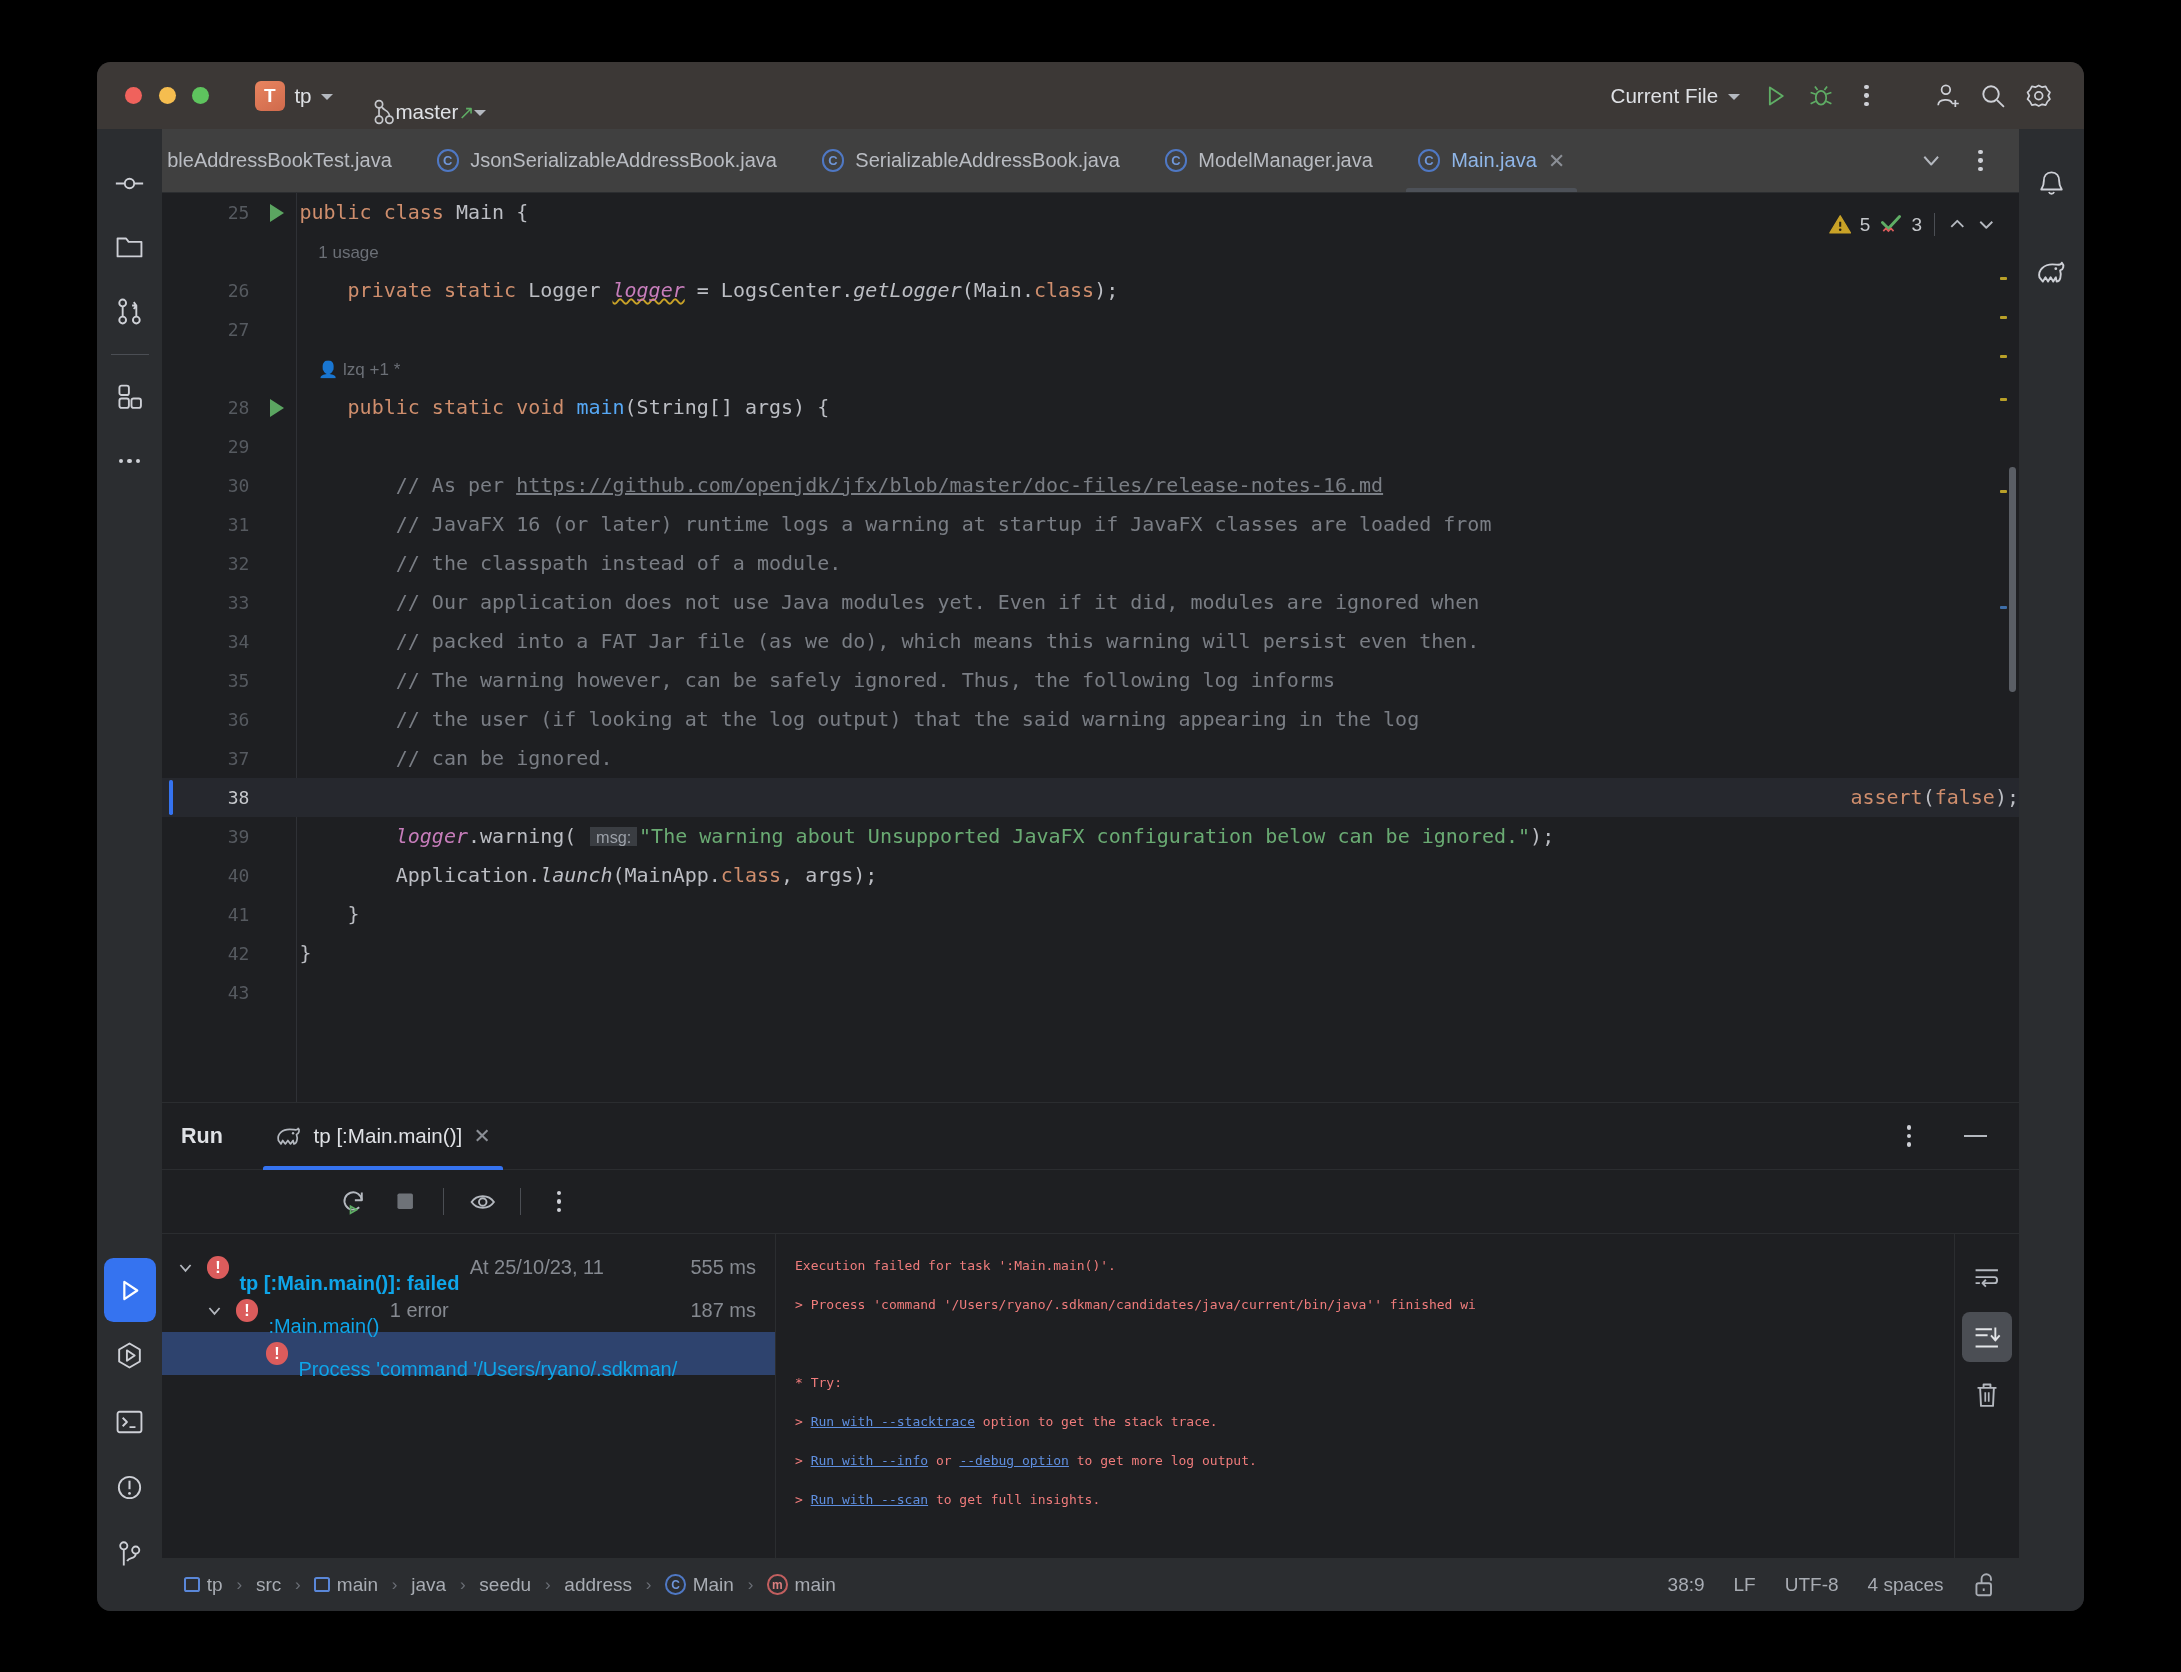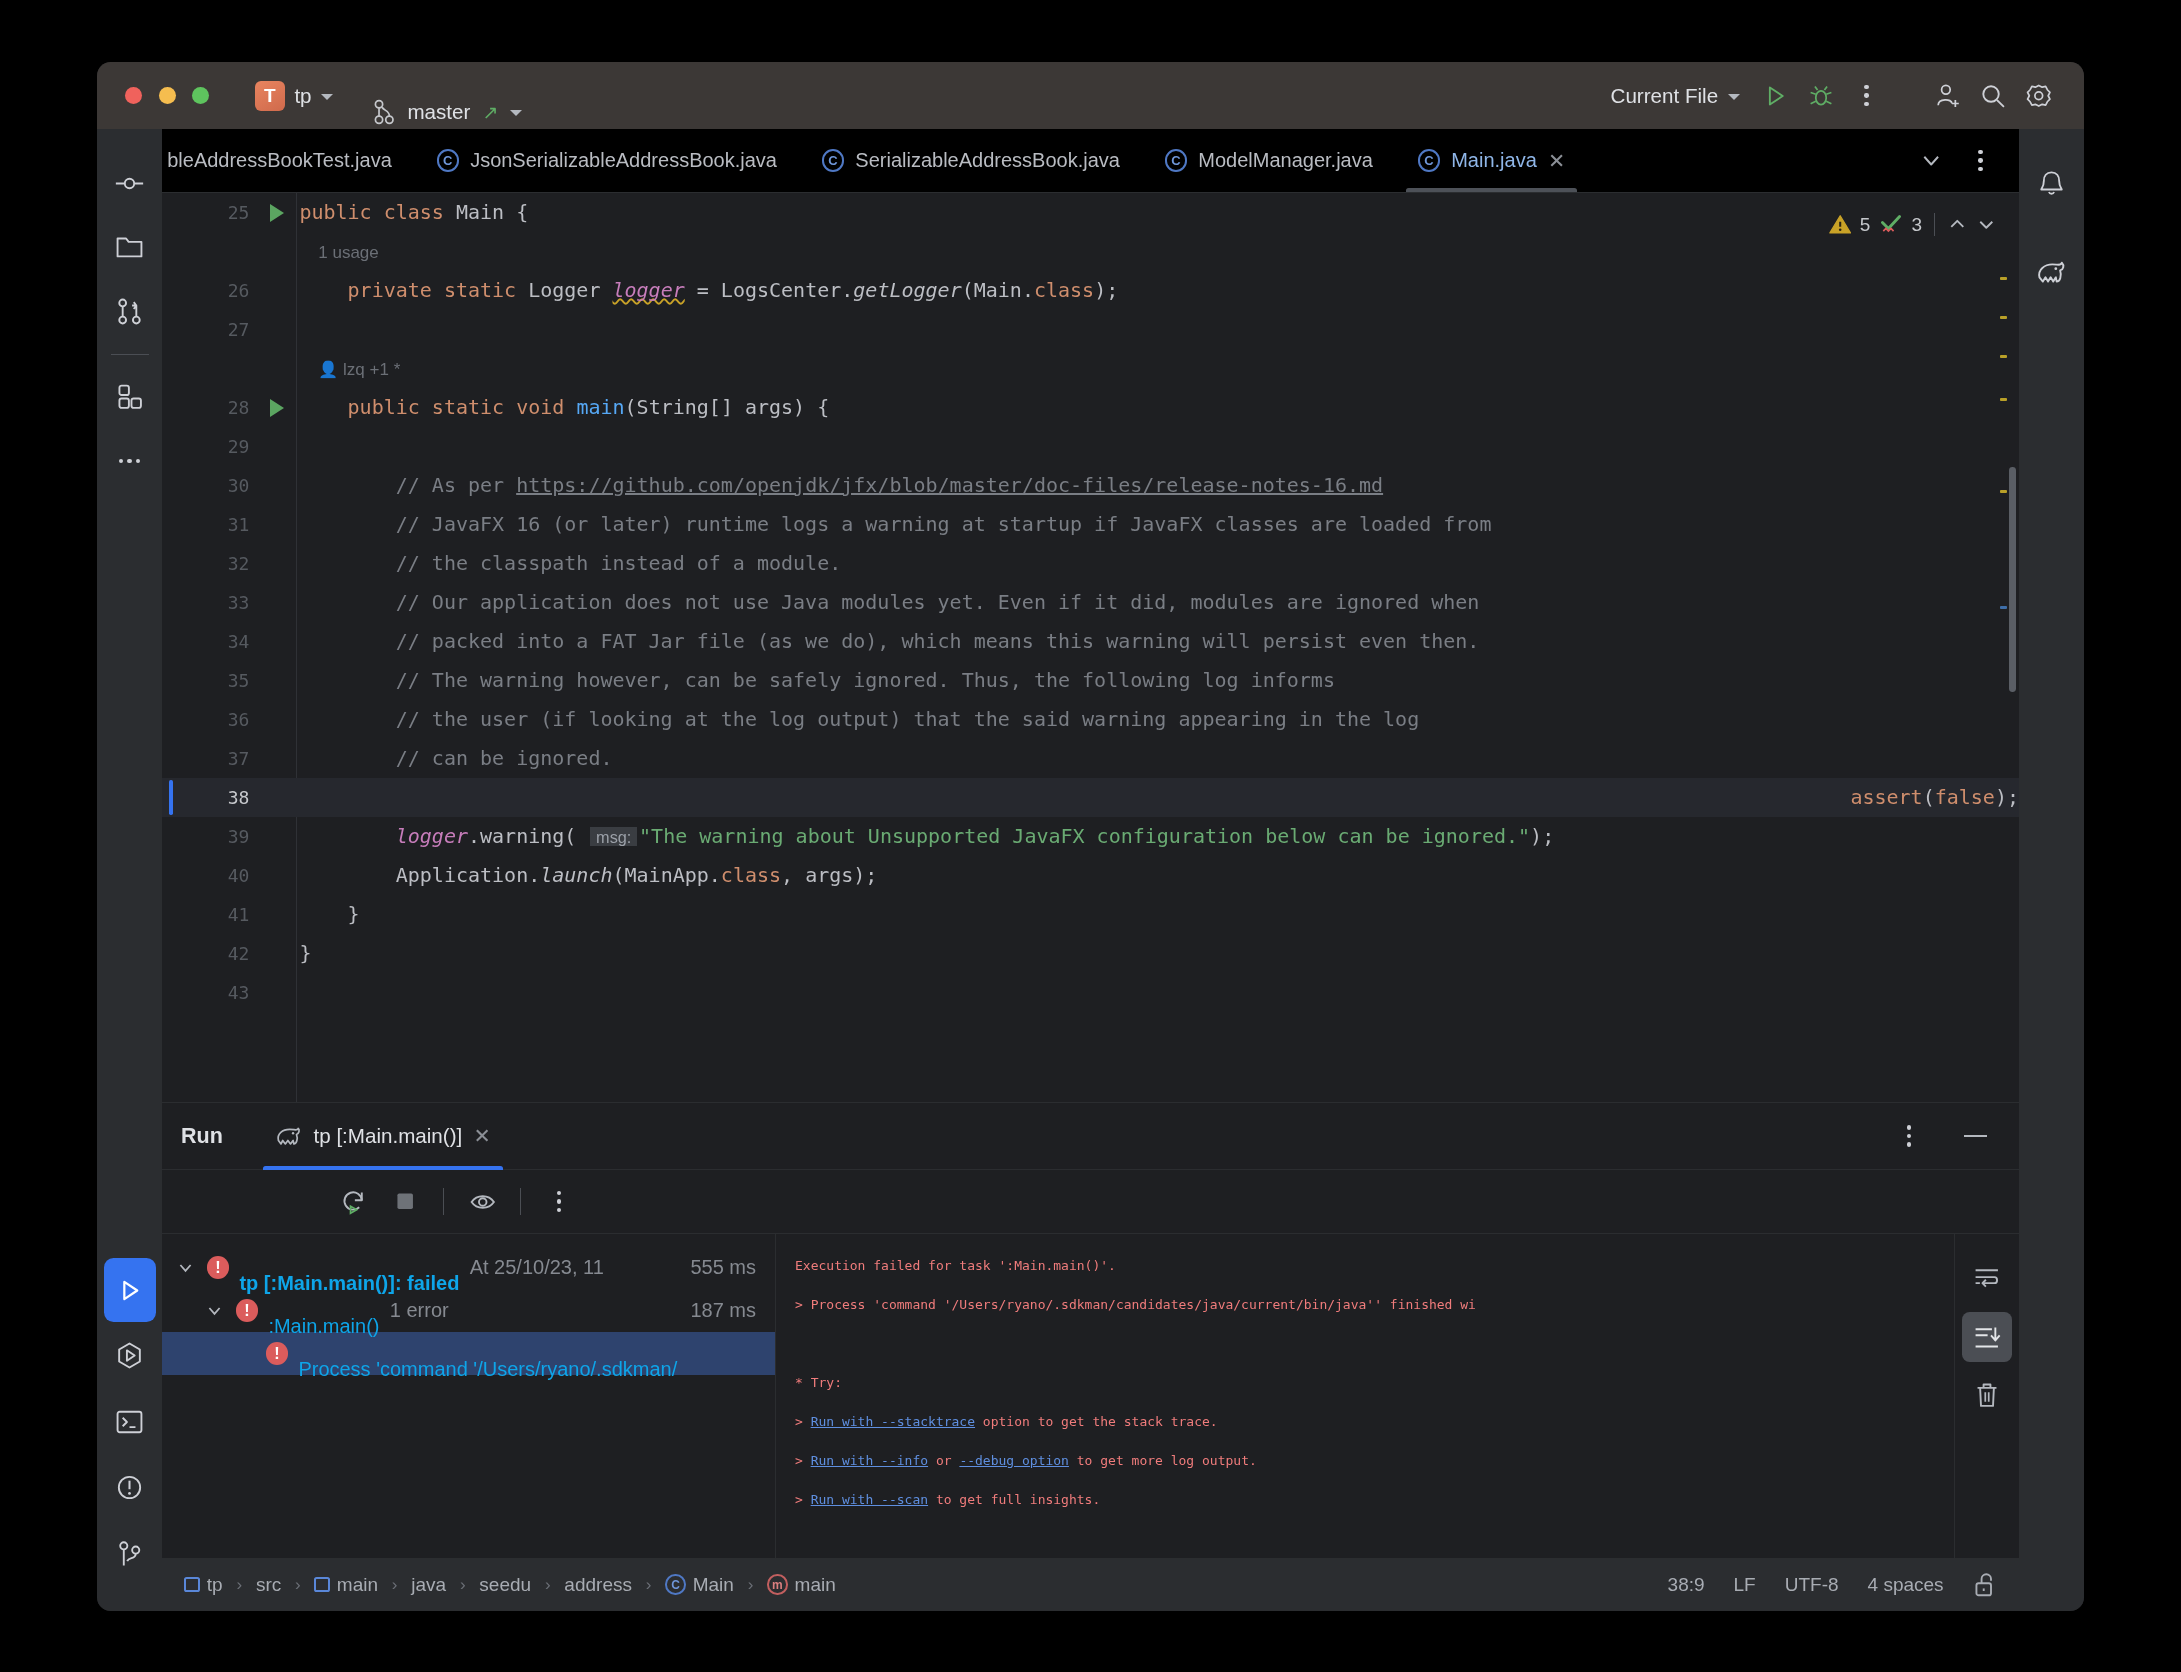--- a/index.html
+++ b/index.html
@@ -36,21 +36,21 @@
 
   .proj-chip { display: flex; align-items: center; gap: 9.5px; margin-left: 46px; }
   .proj-icon {
     width: 30px; height: 30px; border-radius: 6px;
     background: linear-gradient(150deg,#e8845f,#d06a4c);
     color: #fff; font-size: 19px; font-weight: 600;
     display: flex; align-items: center; justify-content: center;
   }
   .tb-text { color: #dfe1e5; font-size: 20.6px; }
   .chev-d { width: 0; height: 0; border-left: 6px solid transparent; border-right: 6px solid transparent; border-top: 6.9px solid #b4b8bf; margin-top:2.6px; }
-  .branch-chip { display: flex; align-items: center; gap: 12px; margin-left: 40px; margin-top: 33px; }
+  .branch-chip { display: flex; align-items: center; gap: 0; margin-left: 40px; margin-top: 33px; }
   .arrow-up { color: #5fad65; font-size: 19px; }
 
   .tb-right { position: absolute; right: 22.4px; display: flex; align-items: center; gap: 0; }
   .tb-item { display:flex; align-items:center; gap: 9.5px; padding: 0 12px; height: 43px; cursor: default; }
   .icon-btn { width: 46px; height: 43px; display:flex; align-items:center; justify-content:center; }
   .kebab { display:flex; flex-direction:column; gap:4.3px; align-items:center; }
   .kebab i { width:4.3px;height:4.3px;border-radius:50%;background:#ced0d6; display:block;}
 
   
   #bodyrow { flex: 1 1 auto; display: flex; min-height: 0; }
@@ -64,21 +64,21 @@
   .rail-ico { width: 52px; height: 64px; display:flex; align-items:center; justify-content:center; }
   .rail-sep { width: 38px; height: 0.9px; background: #4b4e54; margin: 10.3px 0; }
   .rail-bottom { margin-top: auto; display:flex; flex-direction:column; align-items:center; padding-bottom: 26px; gap: 1.7px; }
   .rail-active { background: #3573f0; border-radius: 9.5px; }
 
   
   #center { flex: 1 1 auto; display: flex; flex-direction: column; min-width: 0; background:#1e1f22; }
 
   
   #tabbar {
-    height: 64px; flex: 0 0 64px; background: #000000;
+    height: 64px; flex: 0 0 64px; background: #404040;
     display: flex; align-items: stretch; position: relative;
     border-bottom: 0.9px solid #2b2d30;
     overflow: hidden;
   }
   .tab { display:flex; align-items:center; gap: 11.2px; padding: 0 22.4px; position: relative; white-space: nowrap; }
   .tab-label { font-size: 20px; color: #b9bcc2; }
   .tab.active .tab-label { color: #8fb6e8; }
   .tab.active::after { content:""; position:absolute; left: 10.3px; right: 10.3px; bottom: 0; height: 4.3px; background: #4d5158; border-radius: 2.6px 2.6px 0 0; }
   .jc-icon { width: 22.4px; height: 22.4px; border: 2.2px solid #4f78c4; border-radius: 50%; display:flex; align-items:center; justify-content:center; font-size: 13px; color:#6f96d8; font-weight:700;}
   .tab-x { color: #8b8f96; font-size: 20.6px; }

